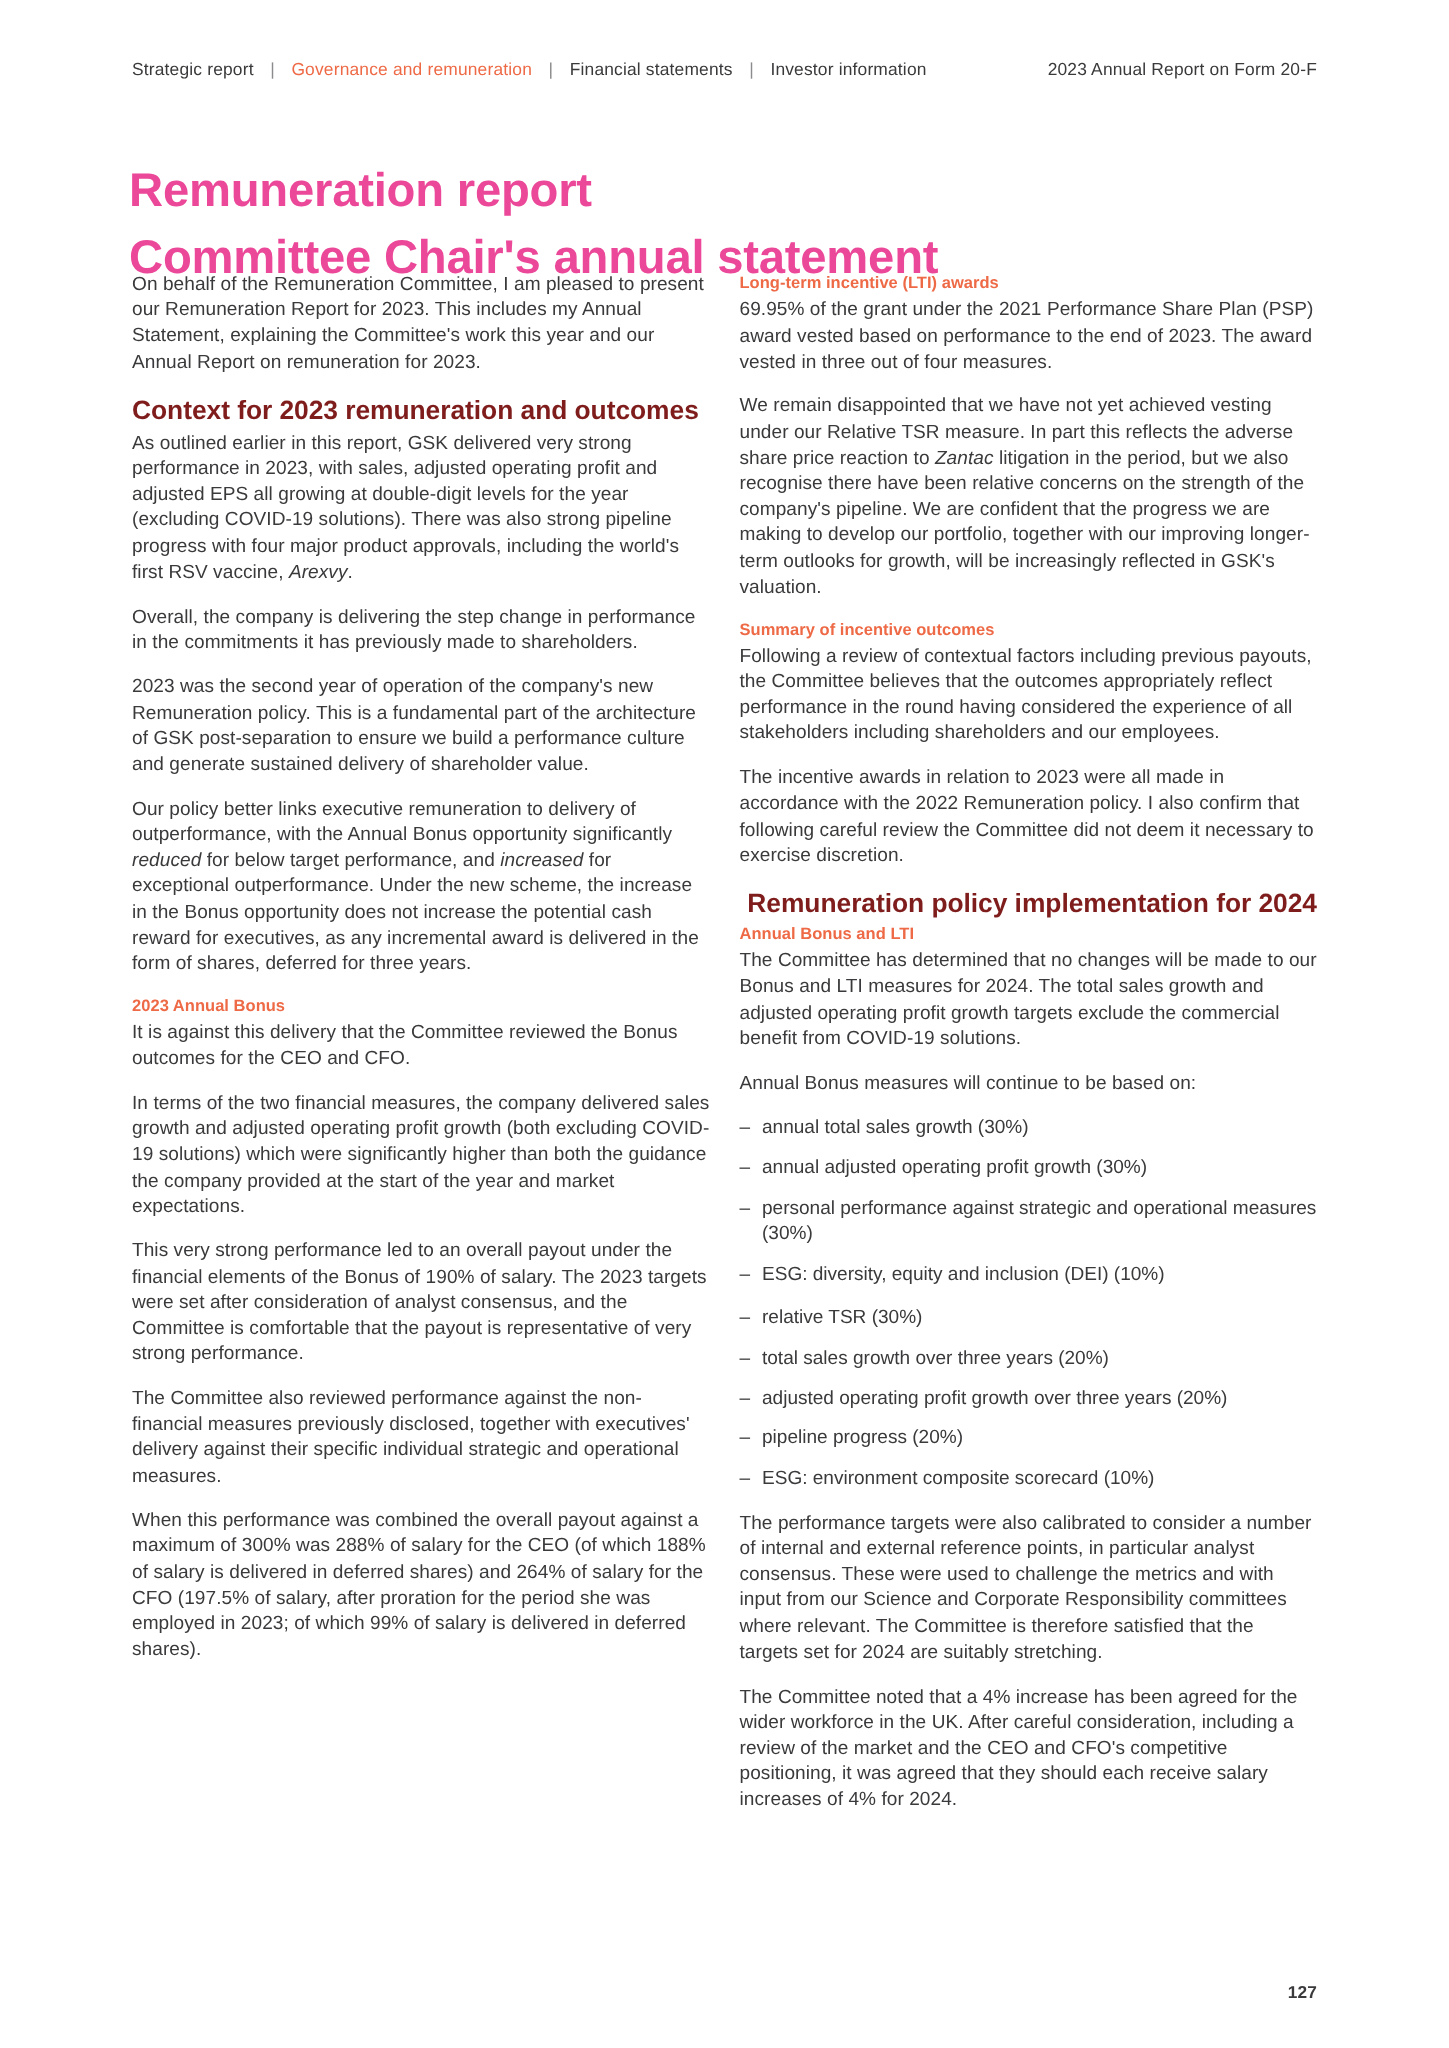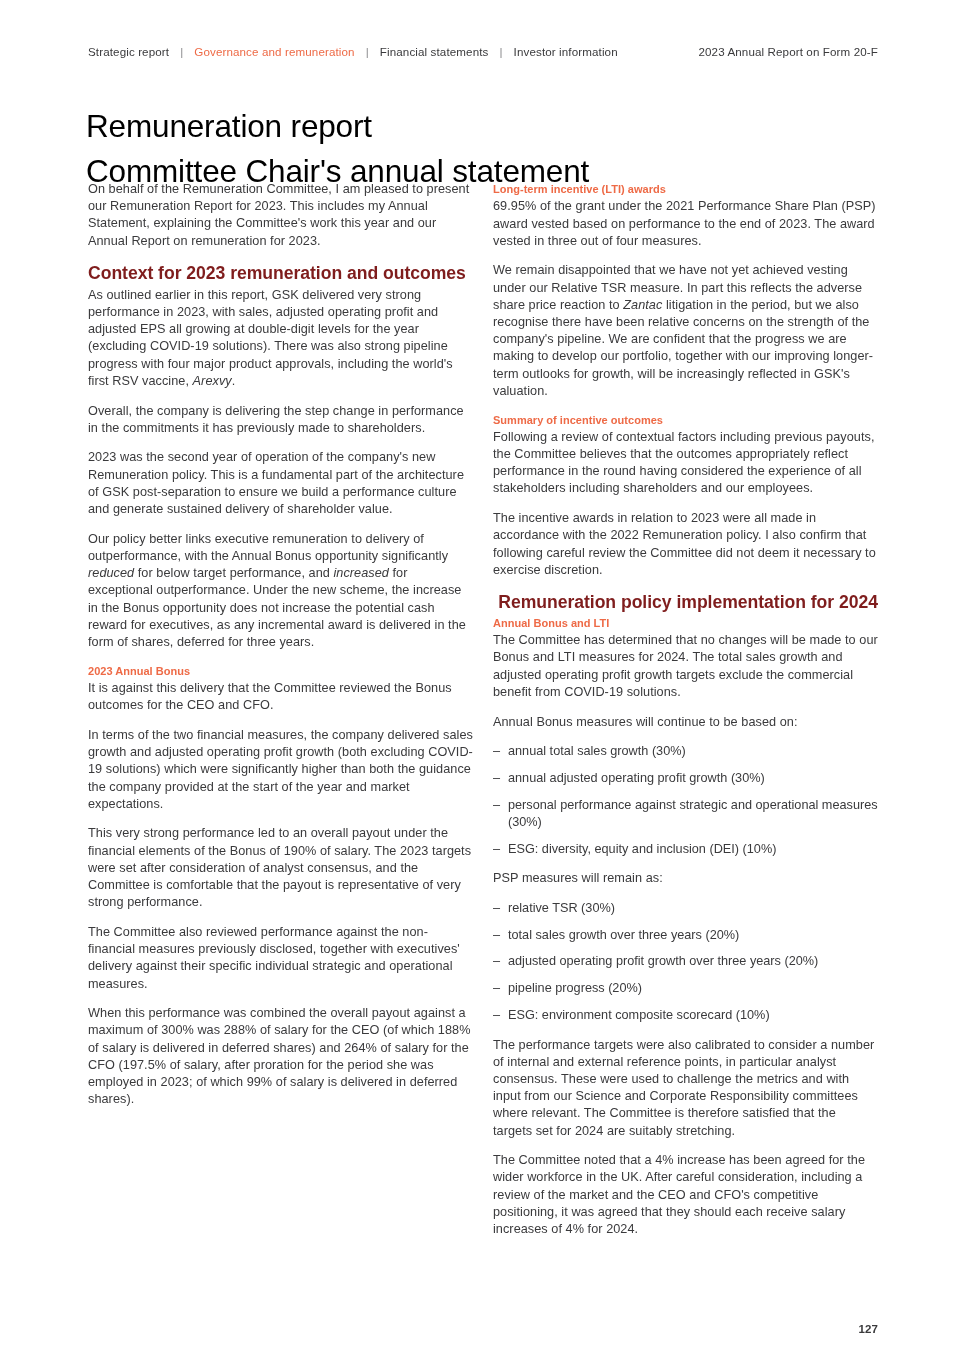--- a/index.html
+++ b/index.html
@@ -26,44 +26,44 @@
   }
 
   
   .runhead {
     position: absolute;
     left: 88px;
     top: 40px;
     width: 790px;
     height: 18px;
     display: flex;
-    align-items: flex-end;
+    align-items: flex-start;
     font-size: 11.6px;
     letter-spacing: 0.01em;
     color: #3a3a3c;
     white-space: nowrap;
   }
   .runhead .navitem { color: #3a3a3c; }
   .runhead .navitem.active { color: #ee6a46; }
   .runhead .sep {
     color: #8b8b8d;
     padding: 0 11px;
   }
   .runhead .spacer { flex: 1 1 auto; }
   .runhead .docref { color: #3a3a3c; }
 
   
   .pagetitle {
     position: absolute;
     left: 86px;
     top: 83px;
     width: 800px;
-    color: #000000;
+    color: #ec4899;
     font-size: 31.5px;
-    font-weight: 400;
+    font-weight: 700;
     line-height: 1.42;
     letter-spacing: -0.005em;
   }
   .pagetitle .l2 { display: block; }
 
   
   .columns {
     position: absolute;
     left: 88px;
     top: 181px;
@@ -215,21 +215,20 @@
 
       <p class="body">Annual Bonus measures will continue to be based on:</p>
 
       <ul class="dashlist">
         <li><span class="dash">–</span><span>annual total sales growth (30%)</span></li>
         <li><span class="dash">–</span><span>annual adjusted operating profit growth (30%)</span></li>
         <li><span class="dash">–</span><span>personal performance against strategic and operational measures (30%)</span></li>
         <li><span class="dash">–</span><span>ESG: diversity, equity and inclusion (DEI) (10%)</span></li>
       </ul>
 
-      <p class="body">PSP measures will remain as:</p>
 
       <ul class="dashlist">
         <li><span class="dash">–</span><span>relative TSR (30%)</span></li>
         <li><span class="dash">–</span><span>total sales growth over three years (20%)</span></li>
         <li><span class="dash">–</span><span>adjusted operating profit growth over three years (20%)</span></li>
         <li><span class="dash">–</span><span>pipeline progress (20%)</span></li>
         <li><span class="dash">–</span><span>ESG: environment composite scorecard (10%)</span></li>
       </ul>
 
       <p class="body">The performance targets were also calibrated to consider a number of internal and external reference points, in particular analyst consensus. These were used to challenge the metrics and with input from our Science and Corporate Responsibility committees where relevant. The Committee is therefore satisfied that the targets set for 2024 are suitably stretching.</p>

